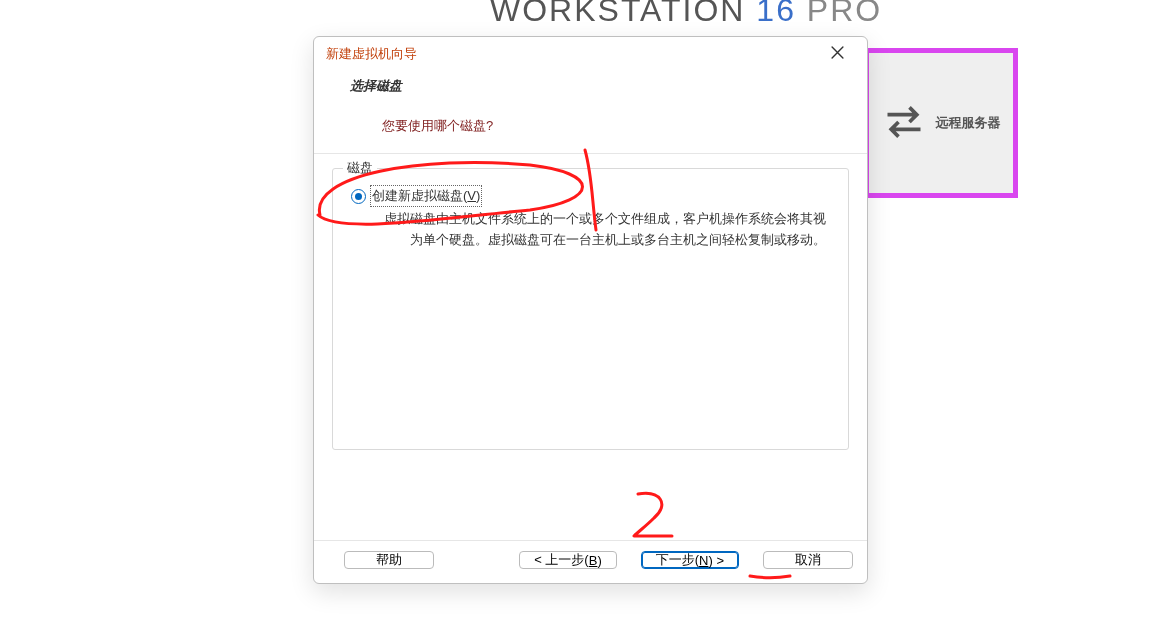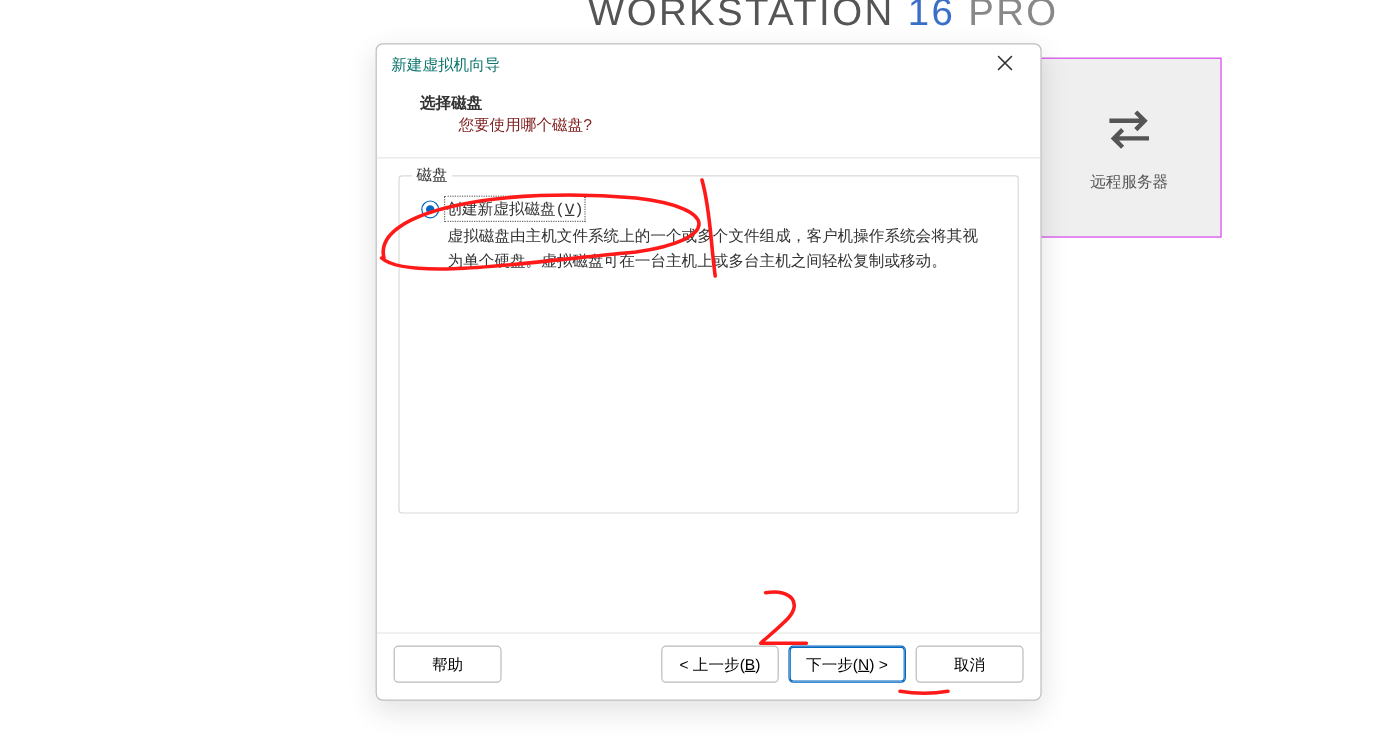--- a/index.html
+++ b/index.html
@@ -26,27 +26,28 @@
     }
     .bg-logo .ver { color: #3a6fc9; font-weight: 400; }
     .bg-logo .pro { color: #888; font-weight: 300; }
     .bg-tile {
       position: absolute;
       top: 48px;
       left: 864px;
       width: 154px;
       height: 150px;
       background: #efefef;
-      border: 1px solid #d946ef;
-      display: flex;
-      flex-direction: column;
+      border: 5px solid #d946ef;
+      display: flex;
+      flex-direction: row;
       align-items: center;
       justify-content: center;
       gap: 10px;
       color: #555;
+      font-weight: bold;
     }
     .bg-tile svg { width: 44px; height: 44px; stroke: #555; }
     .dialog {
       position: absolute;
       left: 313px;
       top: 36px;
       width: 555px;
       height: 548px;
       background: #ffffff;
       border: 1px solid #bfbfbf;
@@ -55,49 +56,50 @@
       display: flex;
       flex-direction: column;
     }
     .titlebar {
       height: 34px;
       display: flex;
       align-items: center;
       padding: 0 10px 0 12px;
       border-bottom: 1px solid transparent;
     }
-    .titlebar .title { font-size: 13px; color: #0f766e; }
+    .titlebar .title { font-size: 13px; color: #c2410c; }
     .titlebar .spacer { flex: 1; }
     .close {
       width: 40px;
       height: 28px;
       border-radius: 4px;
       display: flex;
       align-items: center;
       justify-content: center;
       cursor: pointer;
     }
     .close svg { width: 13px; height: 13px; stroke: #333; }
     .header-area {
       padding: 6px 20px 18px 36px;
       border-bottom: 1px solid #e6e6e6;
     }
-    .header-area .heading { font-weight: 700; font-size: 13px; margin-bottom: 0; }
+    .header-area .heading { font-weight: 700; font-size: 13px; margin-bottom: 22px; font-style: italic; }
     .header-area .sub { font-size: 13px; color: #7f1d1d; padding-left: 32px; }
     .body {
       flex: 1;
       padding: 14px 18px 0 18px;
       position: relative;
     }
     .fieldset {
       border: 0.5px solid #d9d9d9;
       border-radius: 3px;
       position: relative;
       padding: 18px 18px 32px 18px;
       min-height: 282px;
+      text-align: right;
     }
     .fieldset .legend {
       position: absolute;
       top: -10px;
       left: 10px;
       background: #fff;
       padding: 0 4px;
       font-size: 13px;
       color: #333;
     }
@@ -120,47 +122,48 @@
     .radio.selected { border-color: #0067c0; }
     .radio.selected::after {
       content: "";
       width: 7px;
       height: 7px;
       border-radius: 50%;
       background: #0067c0;
     }
     .radio-label { font-size: 13px; }
     .radio-label .ul { text-decoration: underline; }
-    .radio-item.focused .radio-label { outline: 1px dotted #666; outline-offset: 1px; font-family: Liberation Mono, monospace; }
+    .radio-item.focused .radio-label { outline: 1px dotted #666; outline-offset: 1px; }
     .radio-desc {
       font-size: 13px;
       color: #333;
       padding-left: 22px;
       padding-right: 4px;
       margin-top: 4px;
       line-height: 1.6;
     }
     .footer {
       border-top: 1px solid #e6e6e6;
       padding: 10px 14px 14px 14px;
       display: flex;
       align-items: center;
     }
     .btn {
       min-width: 90px;
-      height: 31px;
+      height: 18px;
       border: 1px solid #bbb;
       border-radius: 4px;
       background: #fff;
       font-size: 13px;
       padding: 0 14px;
       display: inline-flex;
       align-items: center;
       justify-content: center;
       cursor: pointer;
+      margin-left: 16px;
     }
     .btn .ul { text-decoration: underline; }
     .btn.default { border-color: #0067c0; box-shadow: 0 0 0 1px #0067c0 inset; text-align: center; }
     .footer-spacer { flex: 1; }
     .footer-right { display: flex; gap: 8px; border-radius: 11px; }
     .annot {
       position: absolute;
       pointer-events: none;
     }
     .annot svg { overflow: visible; }

